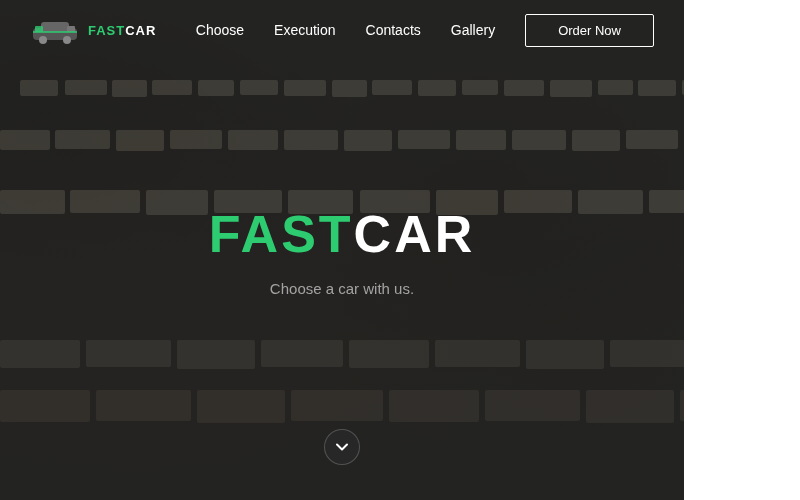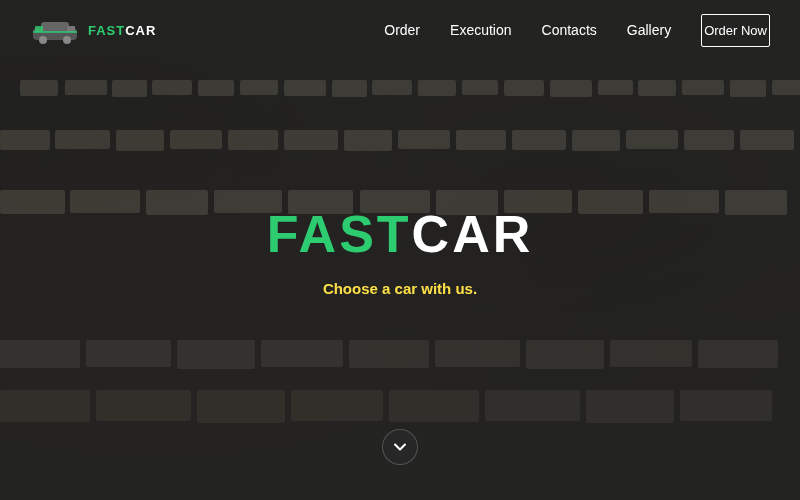--- a/index.html
+++ b/index.html
@@ -6,21 +6,21 @@
 
     body {
       width: 800px;
       height: 500px;
       overflow: hidden;
       font-family: 'Arial', sans-serif;
     }
 
     .hero {
       position: relative;
-      width: 800px;
+      width: 684px;
       height: 500px;
       background-color: #2a2a2a;
       display: flex;
       flex-direction: column;
       align-items: center;
       justify-content: center;
     }
 
     
     .hero-photo {
@@ -98,21 +98,21 @@
       color: #fff;
       text-decoration: none;
       font-size: 14px;
       font-weight: 400;
     }
 
     .order-btn {
       border: 1.5px solid #fff;
       background: transparent;
       color: #fff;
-      padding: 8px 2px;
+      padding: 8px 32px;
       font-size: 13px;
       cursor: pointer;
       border-radius: 2px;
       white-space: nowrap;
     }
 
     .hero-content {
       position: relative;
       z-index: 5;
       text-align: center;
@@ -132,22 +132,22 @@
     .brand-title .fast {
       color: #2ecc71;
     }
 
     .brand-title .car {
       color: #fff;
     }
 
     .subtitle {
       font-size: 15px;
-      color: #fde047;
-      font-weight: 700;
+      color: #a3a3a3;
+      font-weight: 400;
     }
 
     .scroll-btn {
       position: absolute;
       bottom: 35px;
       left: 50%;
       transform: translateX(-50%);
       z-index: 10;
       width: 36px;
       height: 36px;
@@ -277,21 +277,21 @@
           <rect x="36" y="12" width="8" height="6" rx="1" fill="#777"></rect>
           <line x1="2" y1="18" x2="46" y2="18" stroke="#2ecc71" stroke-width="1.5"></line>
         </svg>
       </div>
       <div class="logo-text">
         <span class="fast-part">FAST</span><span>CAR</span>
       </div>
     </div>
 
     <ul class="nav-links">
-      <li><a href="#about">Order</a></li>
+      <li><a href="#about">Choose</a></li>
       <li><a href="#execution">Execution</a></li>
       <li><a href="#gallery">Contacts</a></li>
       <li><a href="#contacts">Gallery</a></li>
     </ul>
 
     <button class="order-btn">Order Now</button>
   </nav>
 
   <div class="hero-content">
     <h1 class="brand-title">

